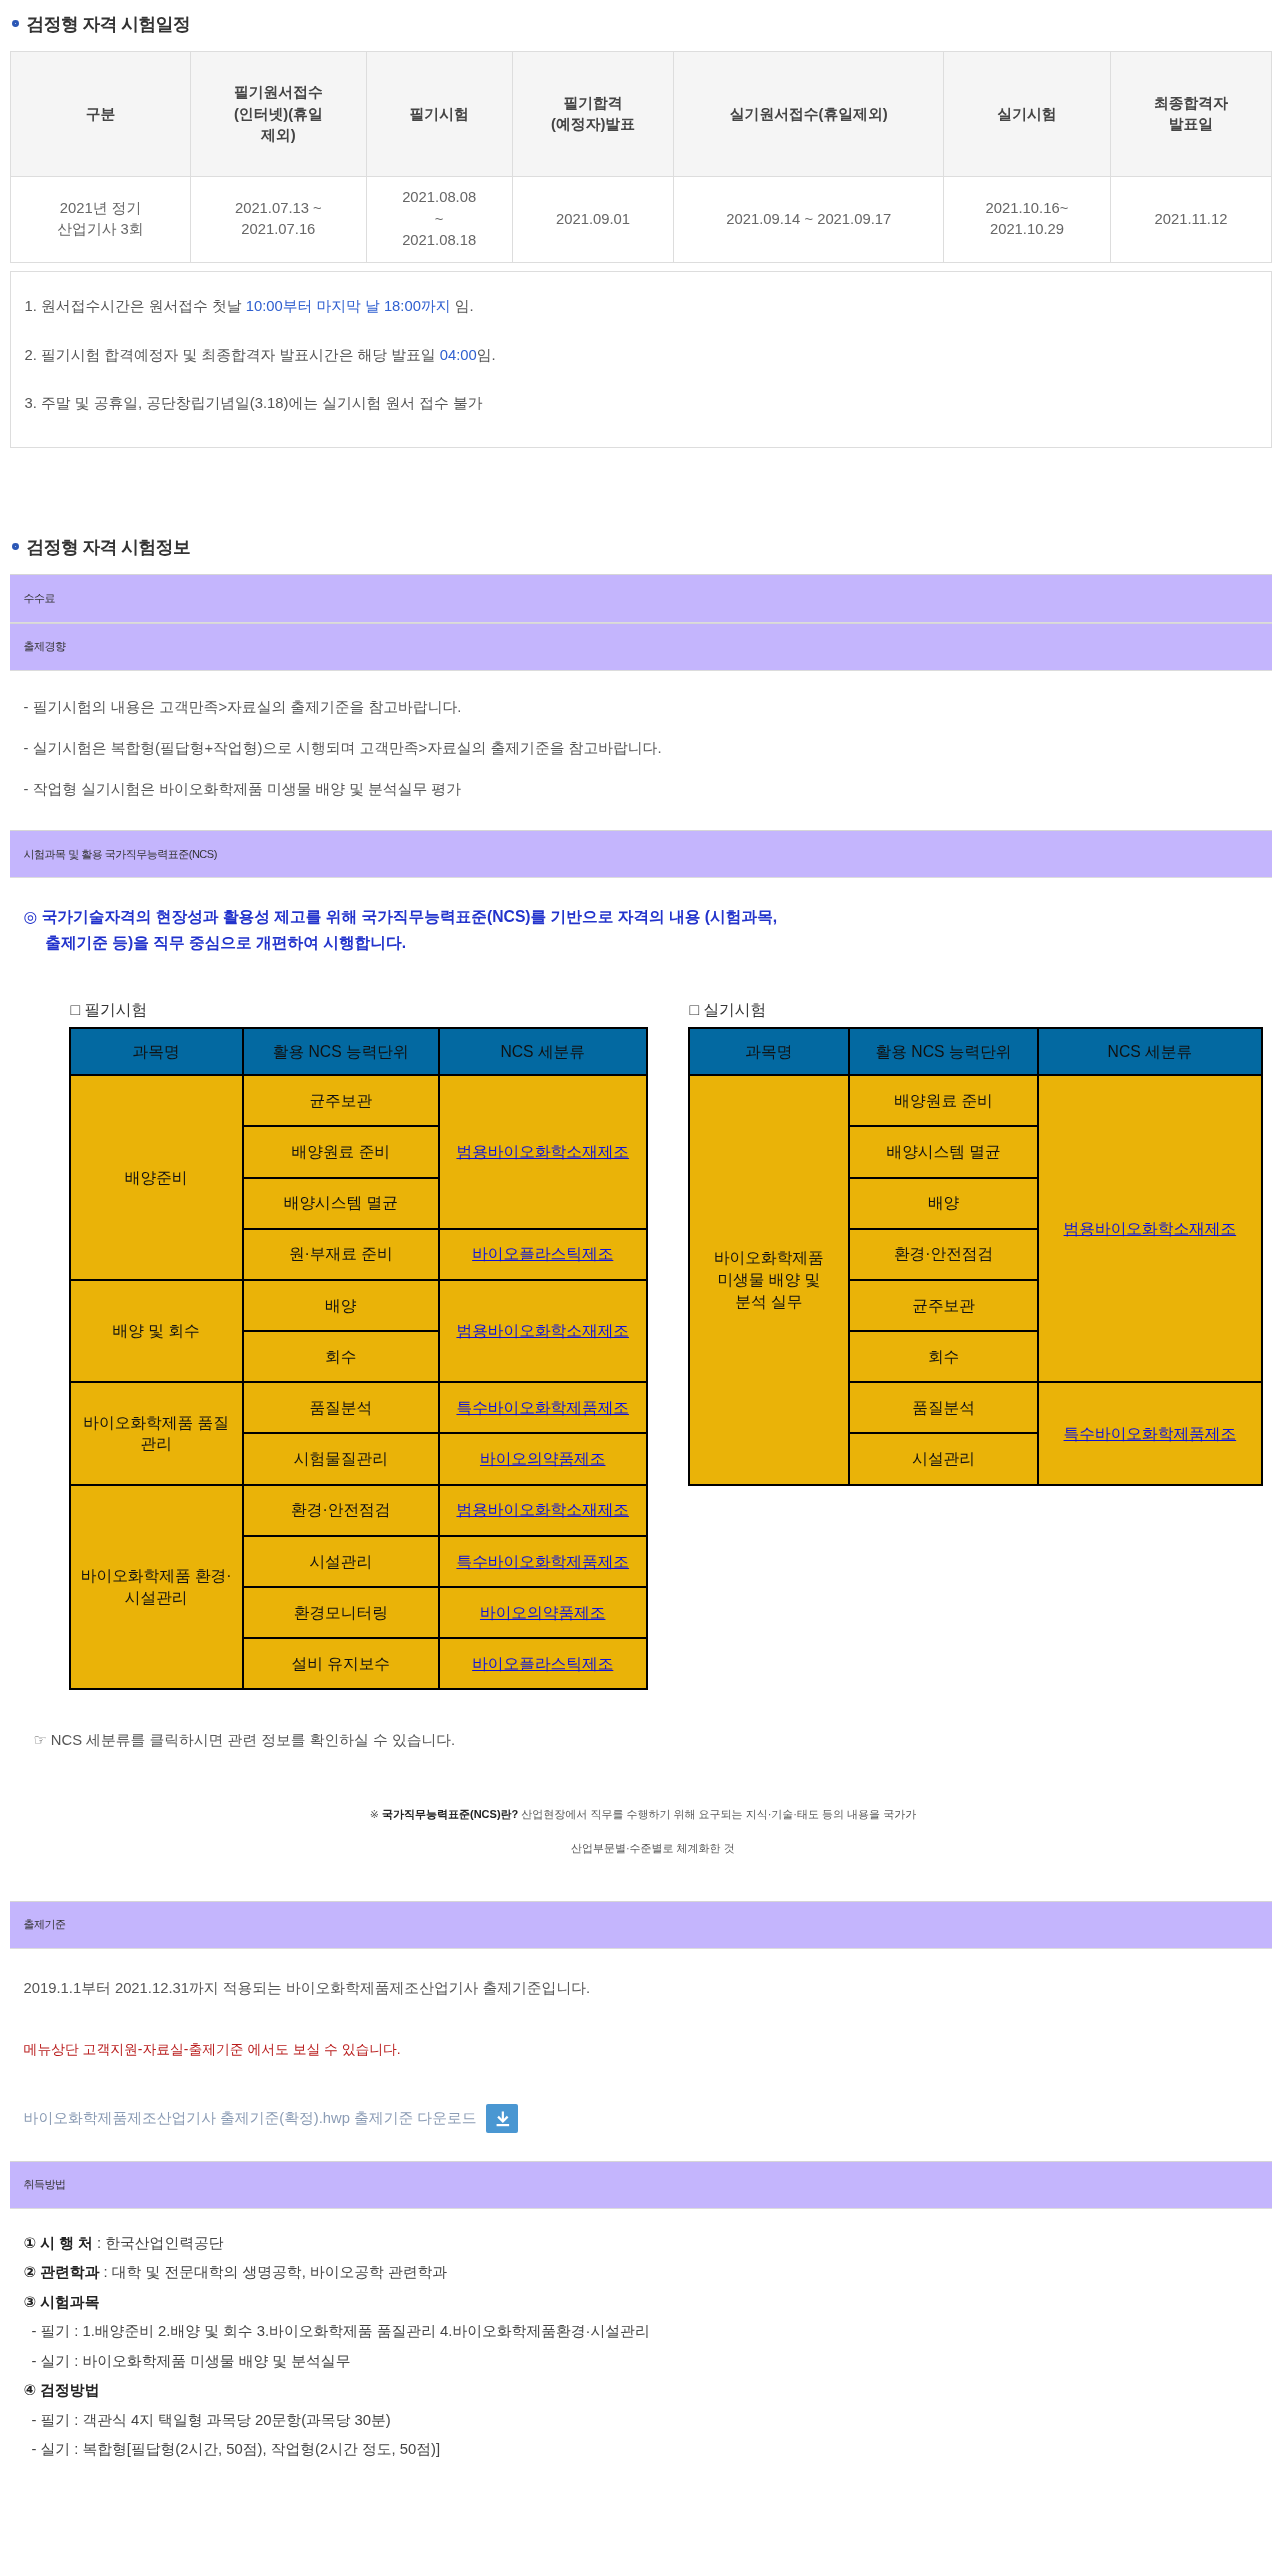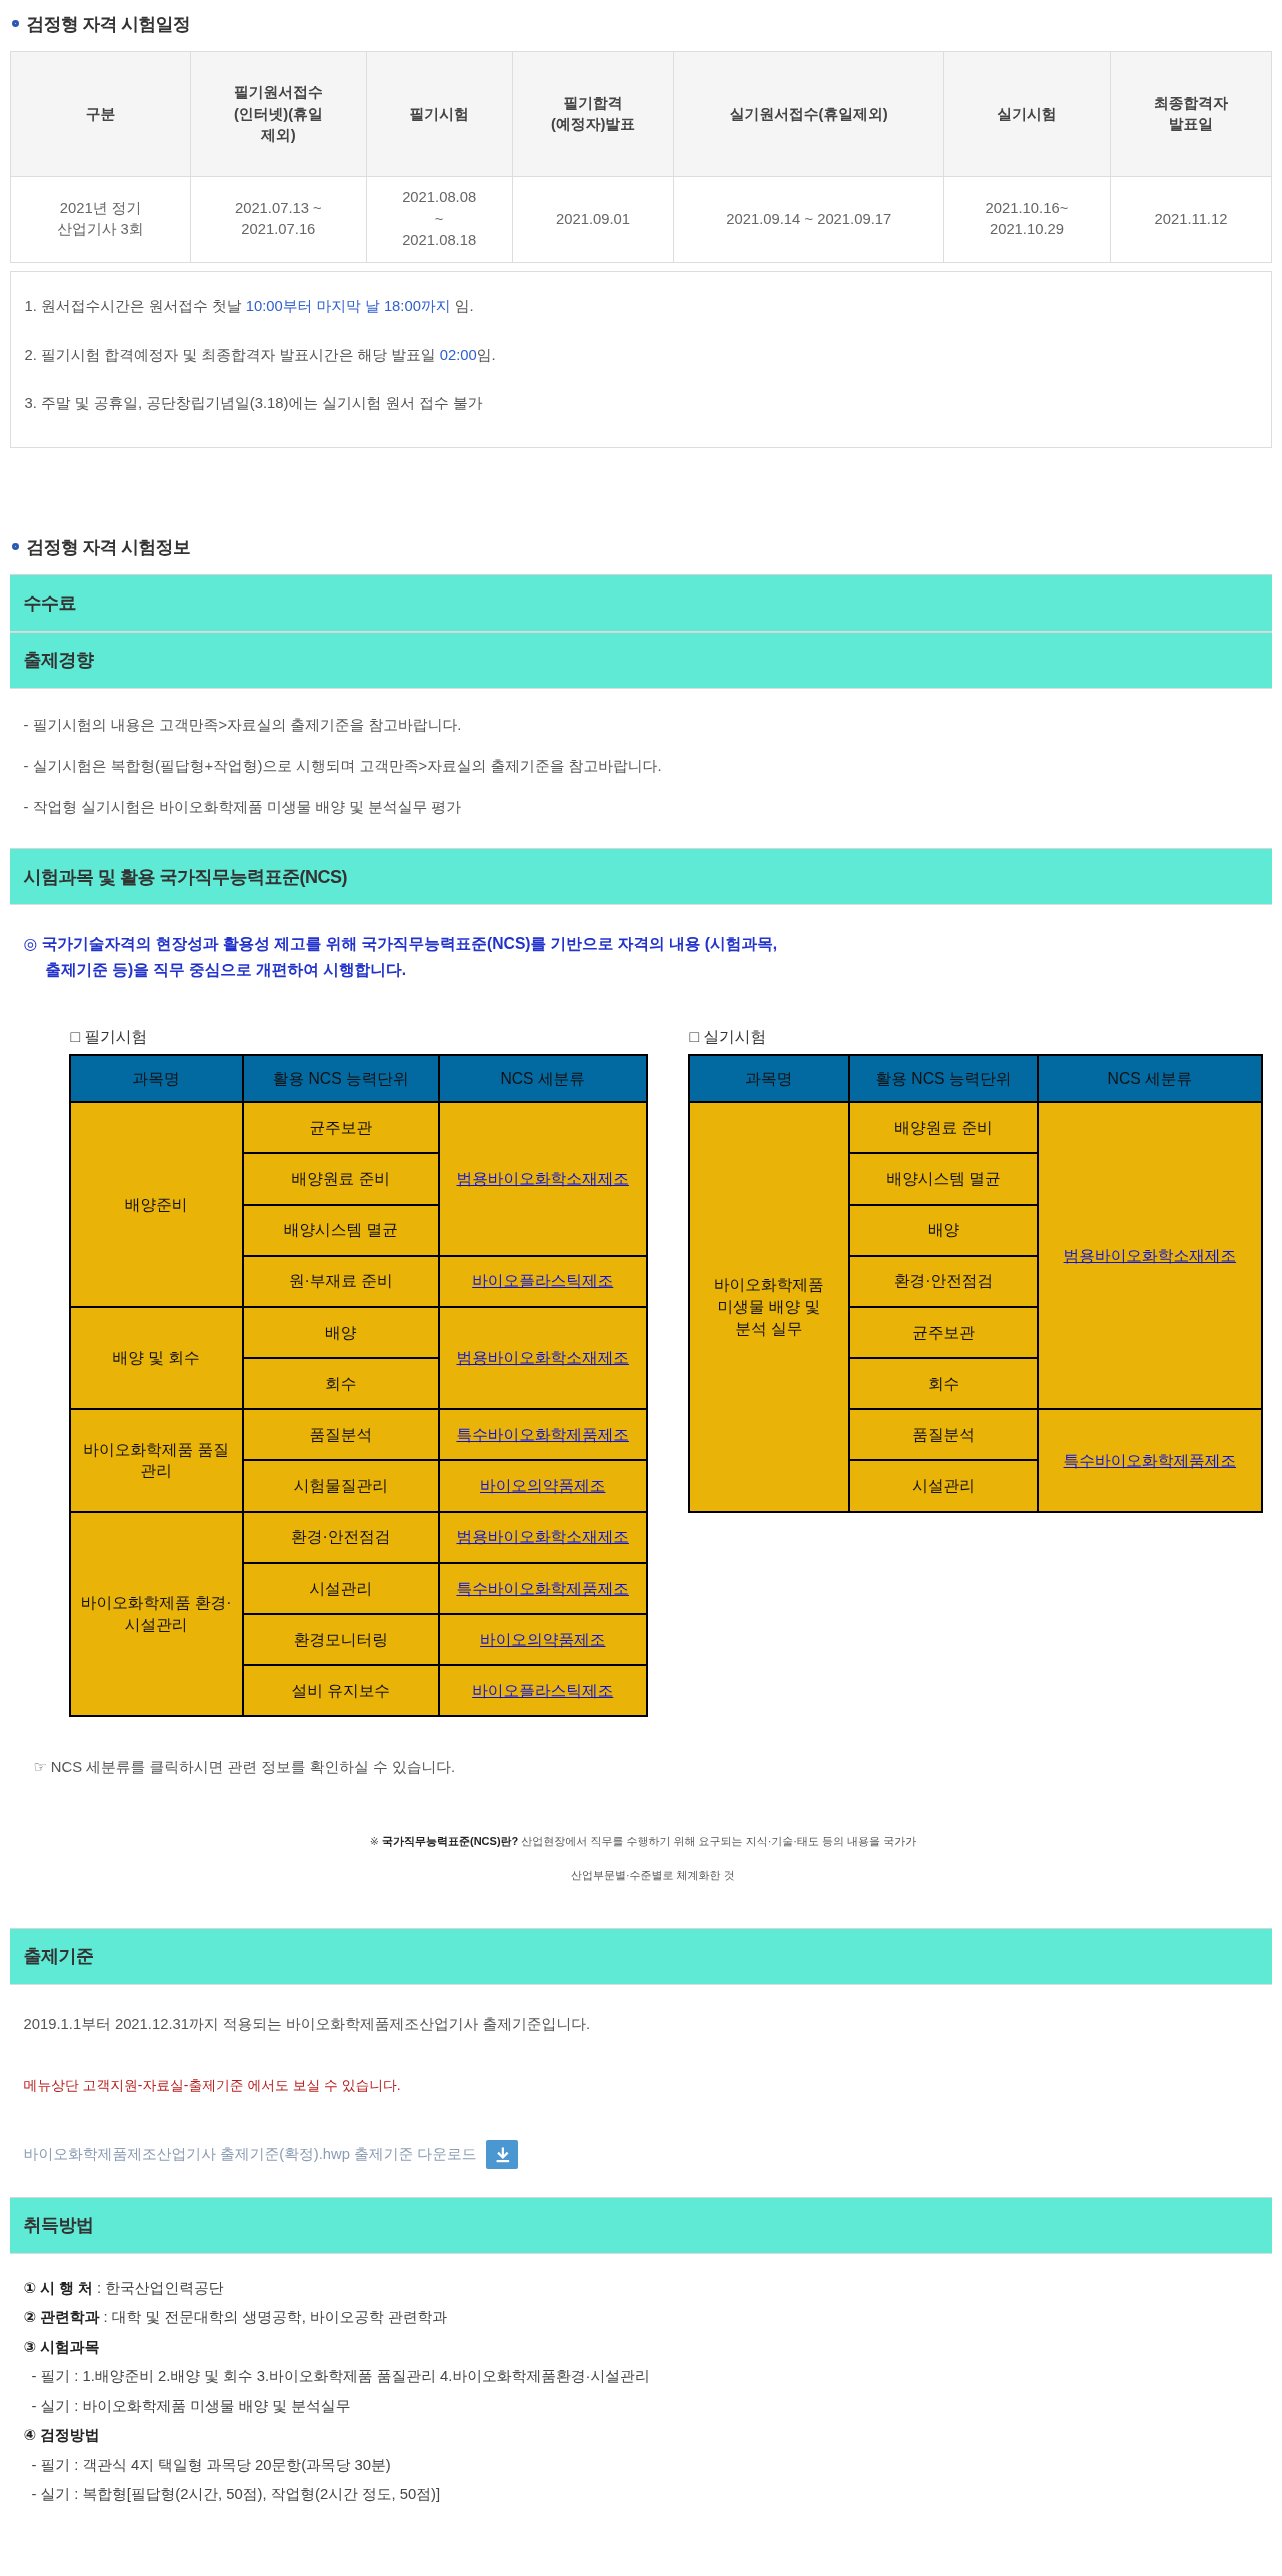--- a/index.html
+++ b/index.html
@@ -30,22 +30,22 @@
   table.schedule td { color:#666; padding:9.8px 3.9px; height:79px; }
 
   
   .sch-notes { border:1px solid #ddd; margin-top:7.9px; padding:25.6px 13.8px 3.9px 13.8px; }
   .sch-note { font-size:14.8px; color:#555; margin:0 0 29.5px 0; }
   .sch-note .hl { color:#3060d0; }
 
   
   .sec2 { margin-top:87px; }
   .bar {
-    background:#5eead4; border-top:1px solid #d6d6d6; border-bottom:1px solid #dcdcdc;
-    font-size:18px; font-weight:bold; color:#333; padding:15.7px 13.8px; letter-spacing:-0.5px;
+    background:#c4b5fd; border-top:1px solid #d6d6d6; border-bottom:1px solid #dcdcdc;
+    font-size:11px; font-weight:normal; color:#333; padding:15.7px 13.8px; letter-spacing:-0.5px;
   }
   .content { padding:21.6px 13.8px; font-size:14.8px; color:#555; }
   .fee-line { color:#5f7560; }
   .trend-line { margin:5.9px 0 21.6px 0; }
   .trend-line:last-child { margin-bottom:9.8px; }
 
   
   .ncs-intro {
     color:#2233cc; font-weight:bold; font-size:15.7px; line-height:26.6px;
     padding-left:21.6px; text-indent:-21.6px; margin:3.9px 0 0 0;
@@ -135,21 +135,21 @@
         <td class="pre">2021.09.14 ~ 2021.09.17</td>
         <td class="pre">2021.10.16~
 2021.10.29</td>
         <td class="pre">2021.11.12</td>
       </tr>
     </tbody>
   </table>
 
   <div class="sch-notes">
     <p class="sch-note"><span>1. 원서접수시간은 원서접수 첫날 </span><span class="hl">10:00부터 마지막 날 18:00까지</span><span> 임.</span></p>
-    <p class="sch-note"><span>2. 필기시험 합격예정자 및 최종합격자 발표시간은 해당 발표일 </span><span class="hl">02:00</span><span>임.</span></p>
+    <p class="sch-note"><span>2. 필기시험 합격예정자 및 최종합격자 발표시간은 해당 발표일 </span><span class="hl">04:00</span><span>임.</span></p>
     <p class="sch-note"><span>3. 주말 및 공휴일, 공단창립기념일(3.18)에는 실기시험 원서 접수 불가</span><span class="hl"></span><span></span></p>
   </div>
 
   <div class="sec-title sec2">
     <span class="bullet"></span>
     <span class="txt">검정형 자격 시험정보</span>
   </div>
 
   <div>
 

